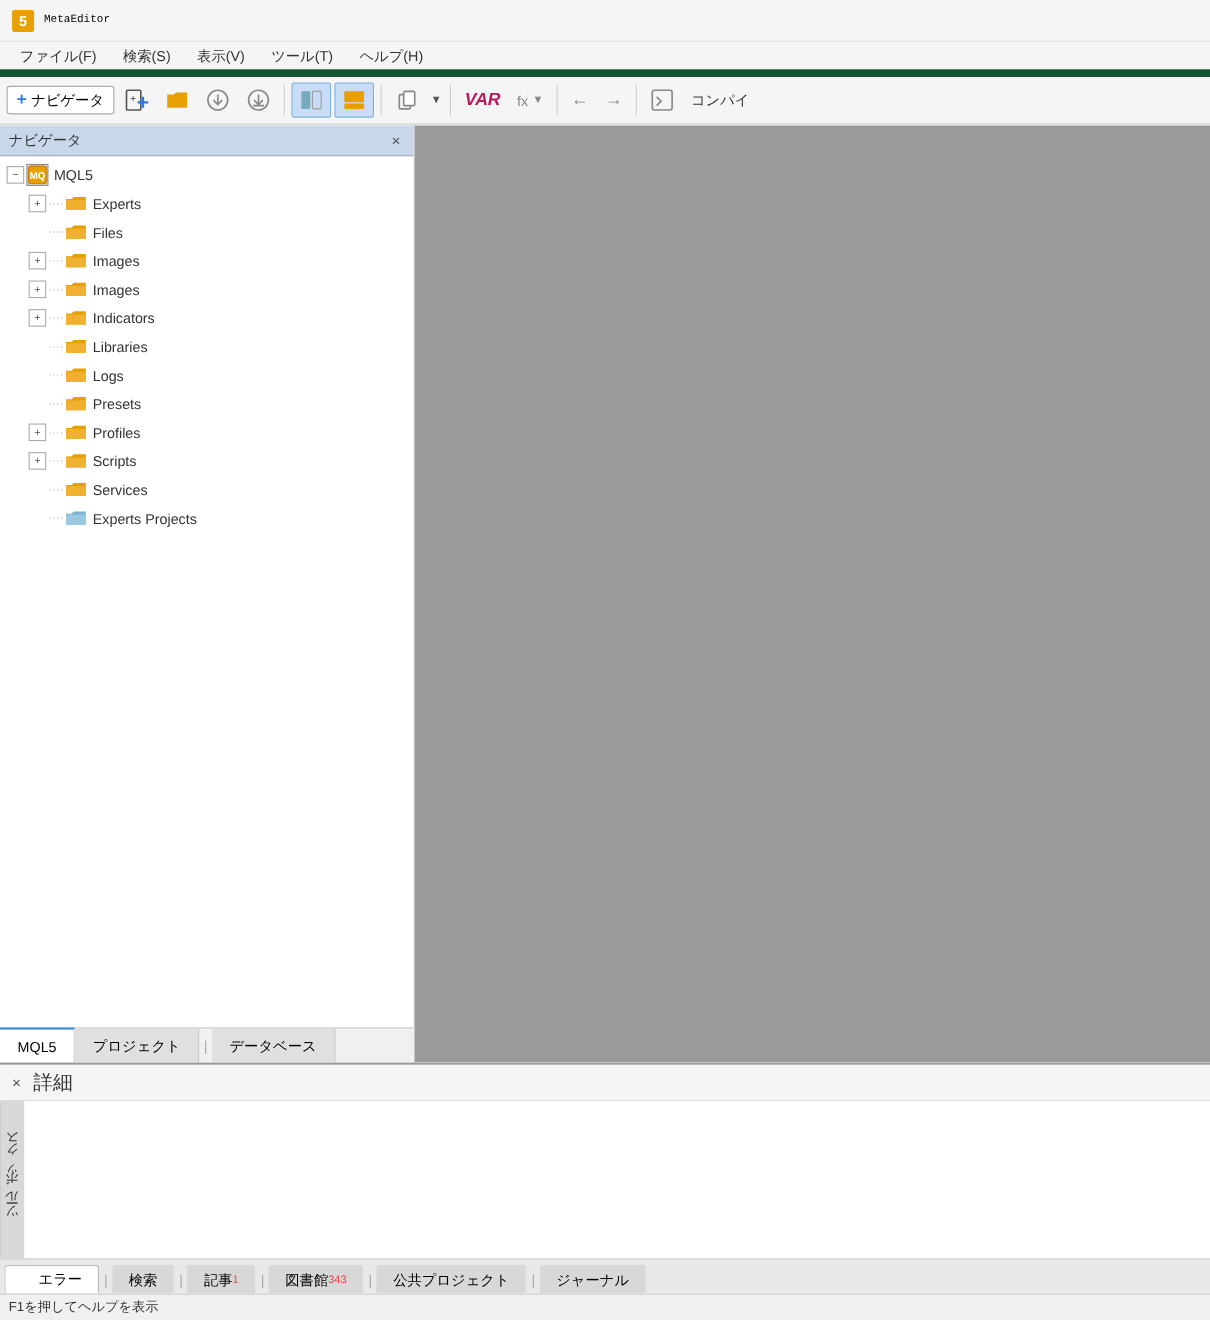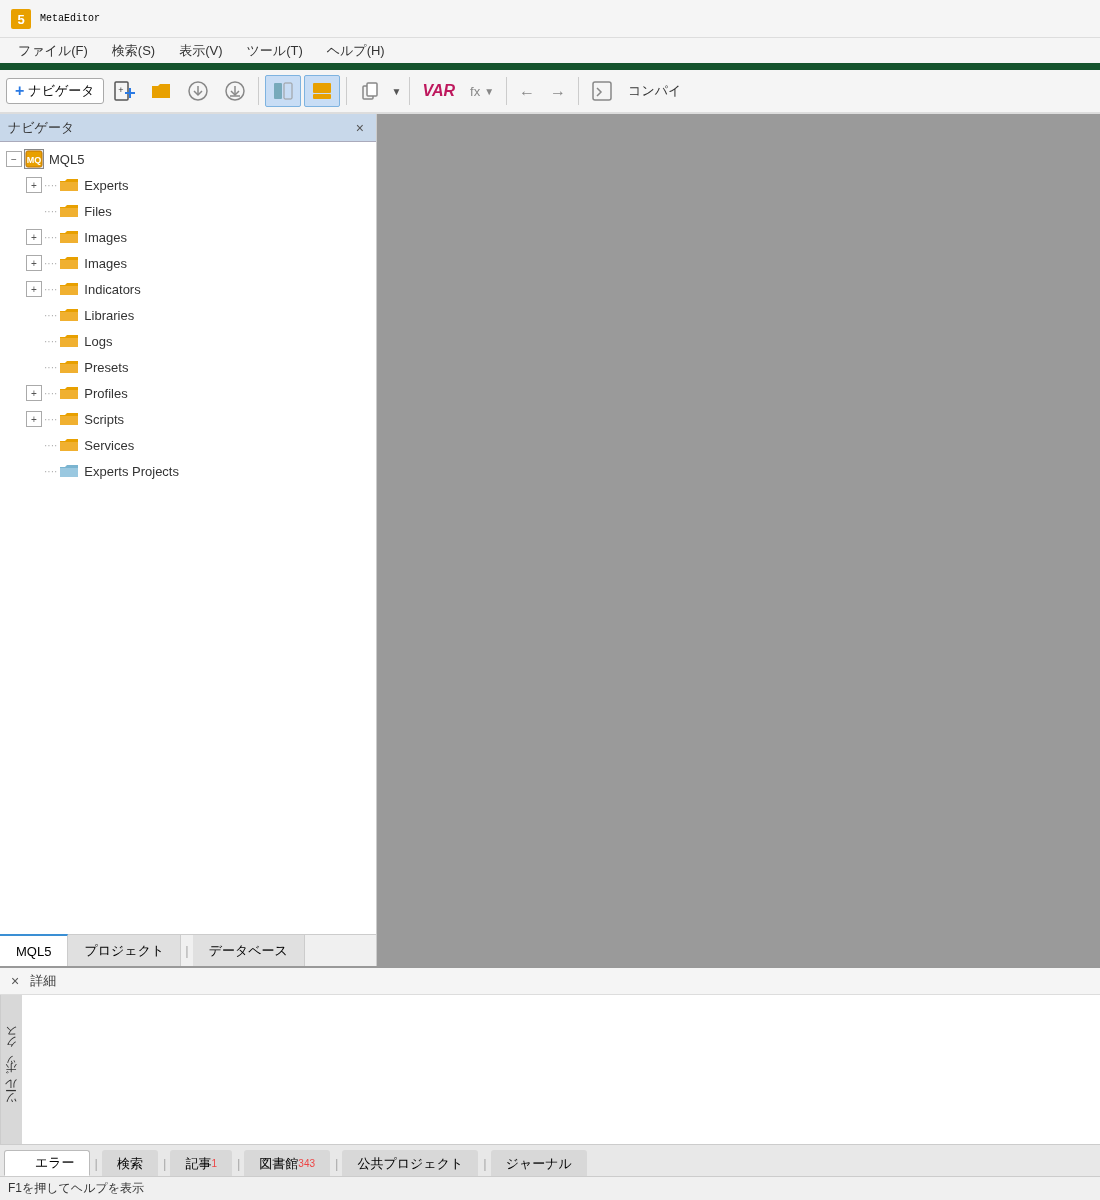--- a/index.html
+++ b/index.html
@@ -264,21 +264,21 @@
       border-bottom: 1px solid #ddd;
       gap: 8px;
     }
     .bottom-close {
       cursor: pointer;
       color: #555;
       font-size: 14px;
       padding: 0 3px;
     }
     .bottom-title {
-      font-size: 13px;
+      font-size: 18px;
       color: #333;
       font-weight: 500;
     }
     .bottom-content {
       flex: 1;
       display: flex;
     }
     .side-tab-vertical {
       writing-mode: vertical-rl;
       transform: rotate(180deg);

